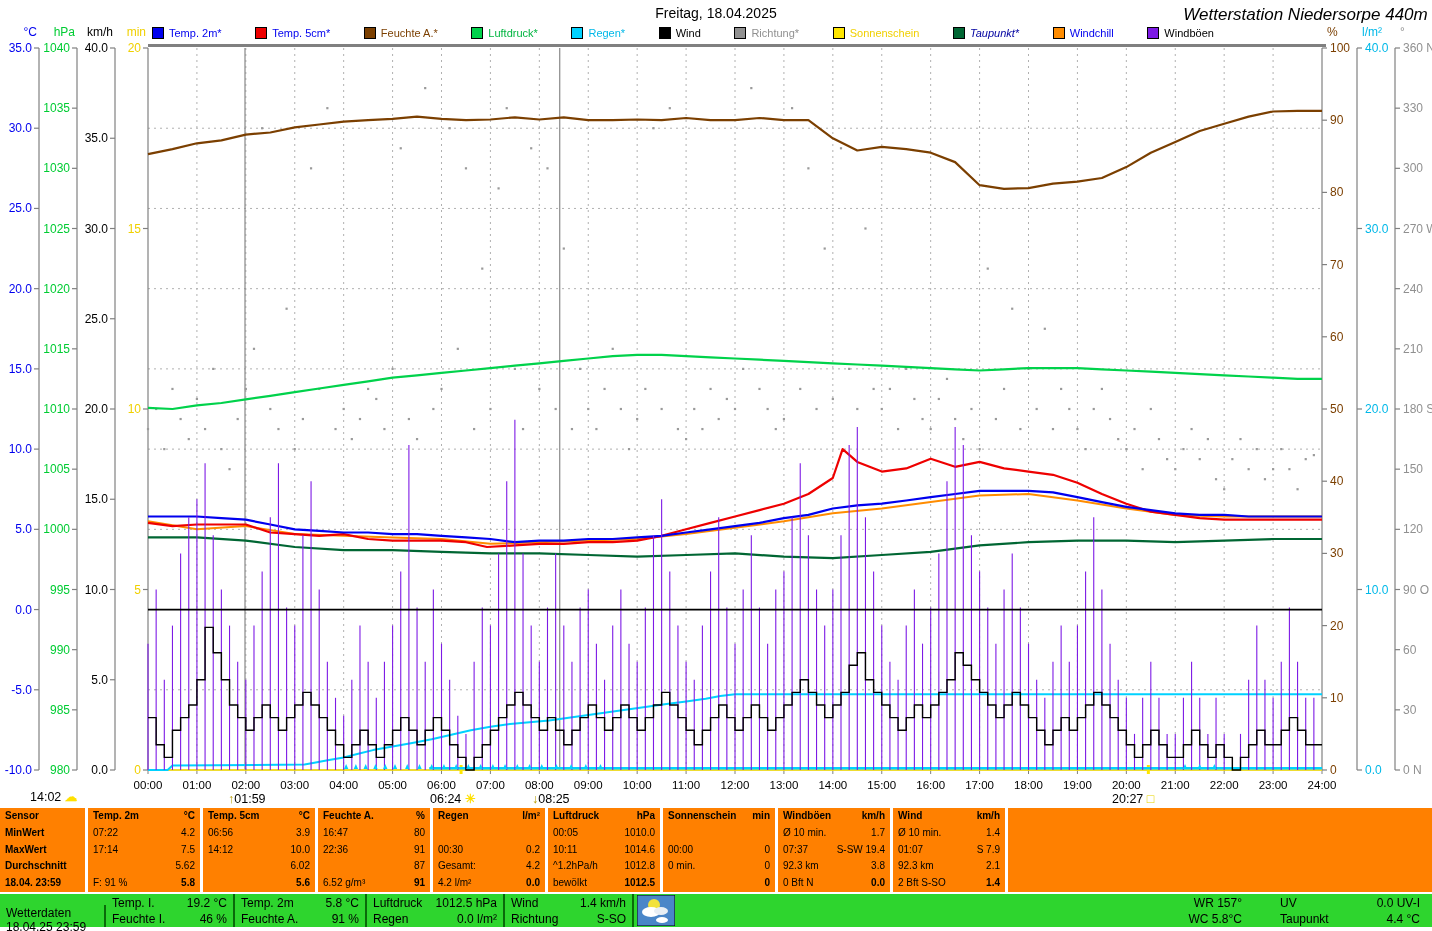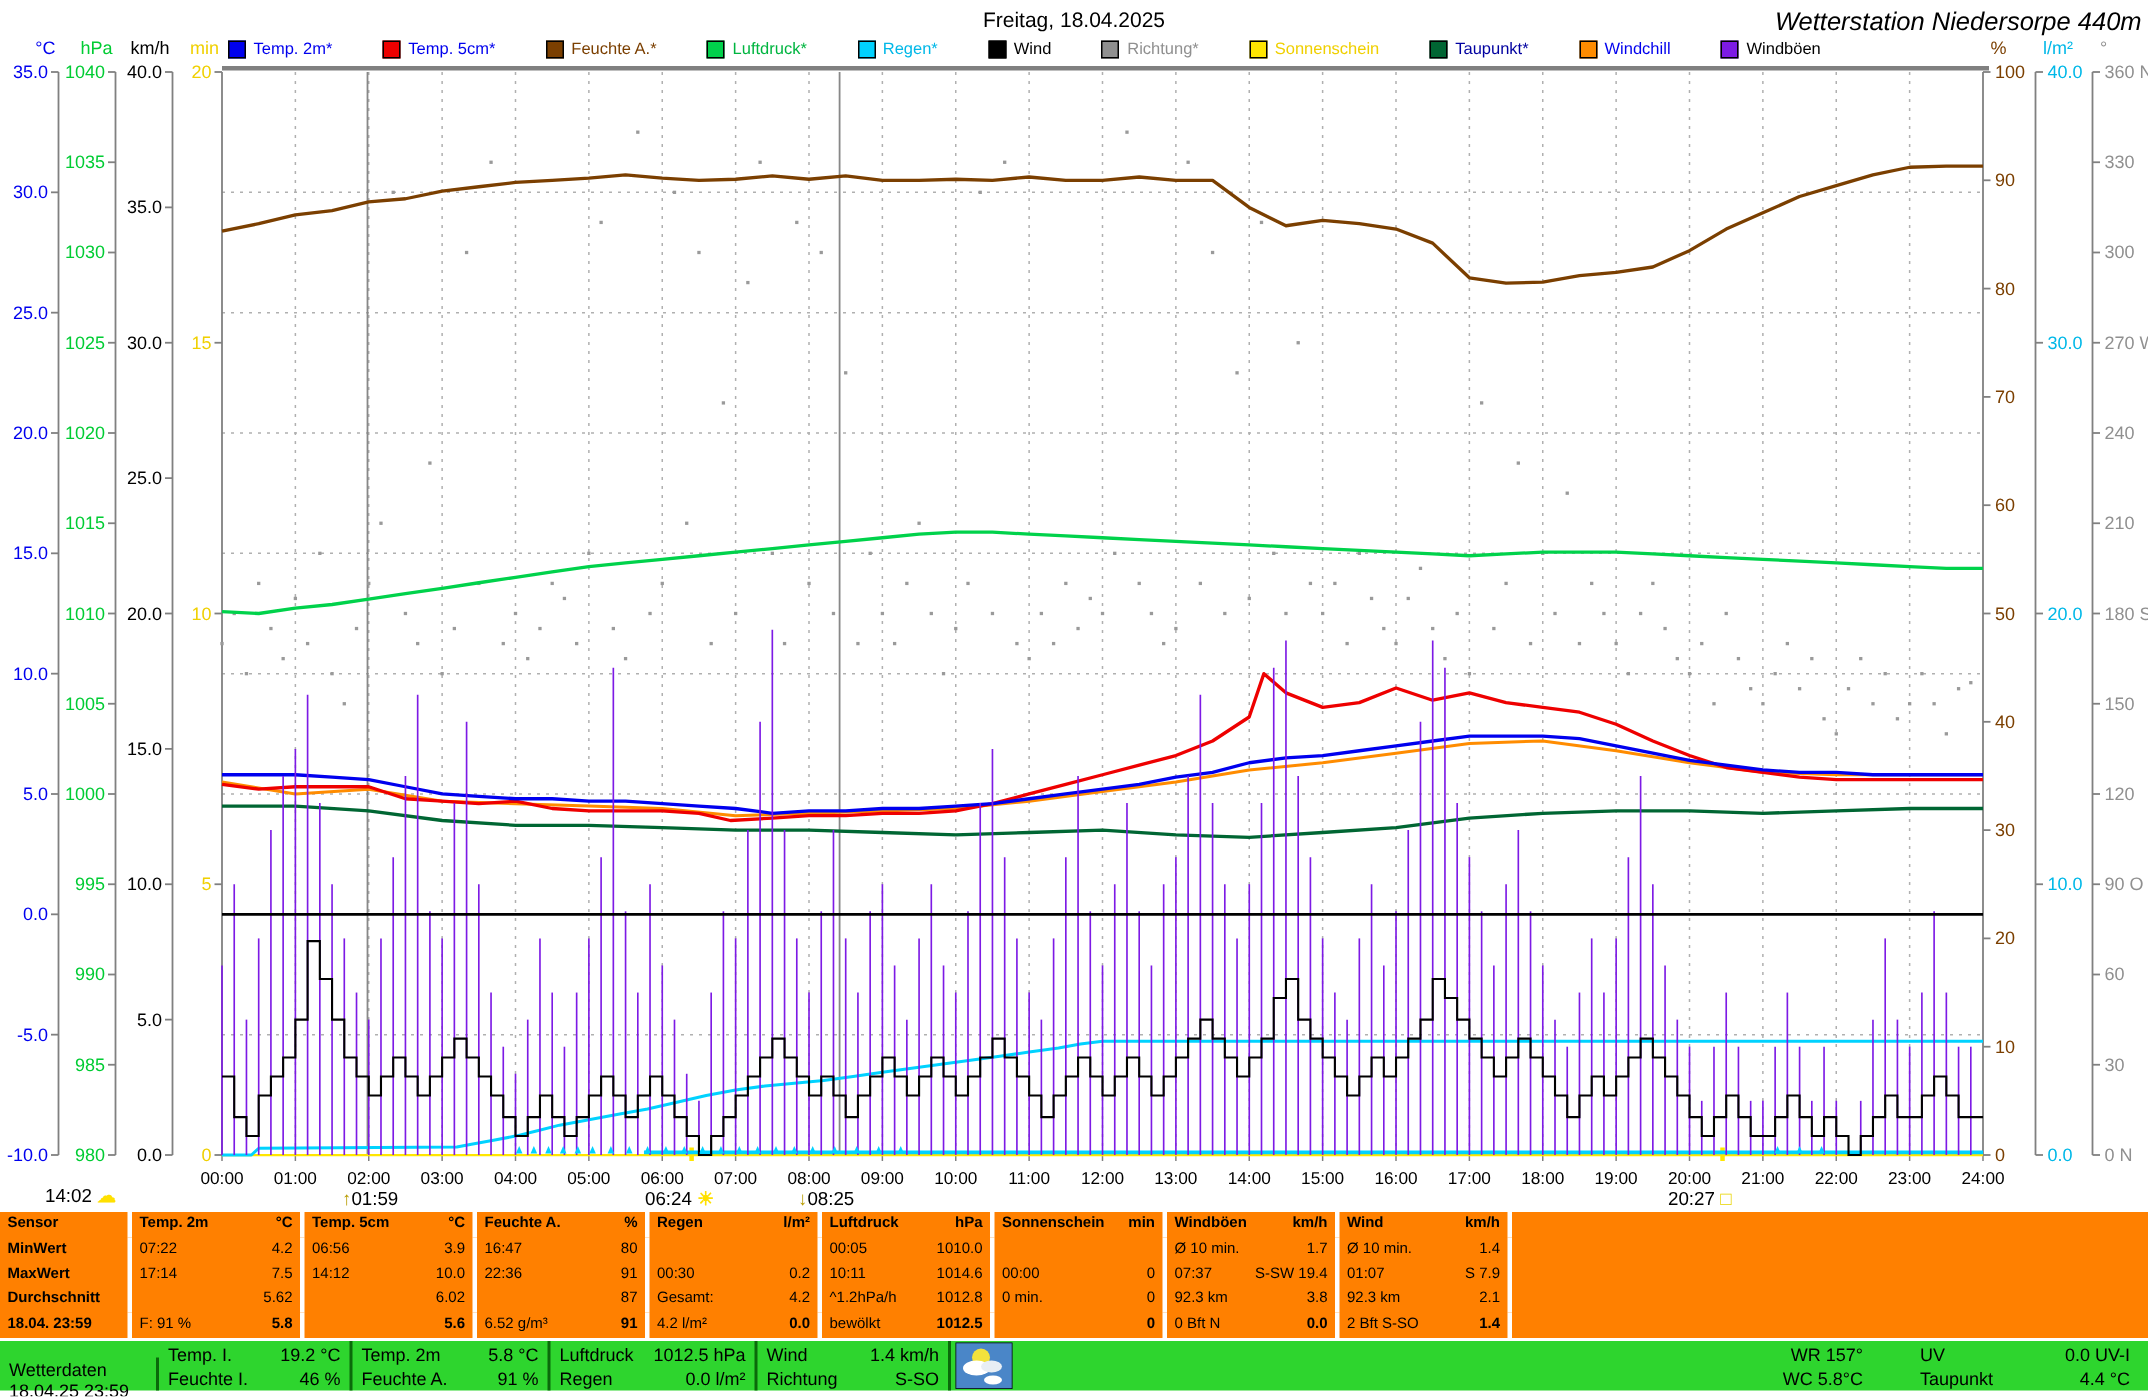--- a/index.html
+++ b/index.html
@@ -67,21 +67,21 @@
       <div class="legend-item">
         <span class="swatch" style="background: rgb(144, 144, 144);"></span>
         <span style="color: rgb(144, 144, 144);">Richtung*</span>
       </div>
       <div class="legend-item">
         <span class="swatch" style="background: rgb(255, 230, 0);"></span>
         <span style="color: rgb(240, 208, 0);">Sonnenschein</span>
       </div>
       <div class="legend-item">
         <span class="swatch" style="background: rgb(0, 102, 51);"></span>
-        <span style="color: rgb(0, 0, 160);">Taupunkt*</span>
+        <span style="color: rgb(0, 0, 160); font-style: italic;">Taupunkt*</span>
       </div>
       <div class="legend-item">
         <span class="swatch" style="background: rgb(255, 140, 0);"></span>
         <span style="color: rgb(0, 0, 238);">Windchill</span>
       </div>
       <div class="legend-item">
         <span class="swatch" style="background: rgb(125, 26, 229);"></span>
         <span style="color: rgb(0, 0, 0);">Windböen</span>
       </div>
     </div>

